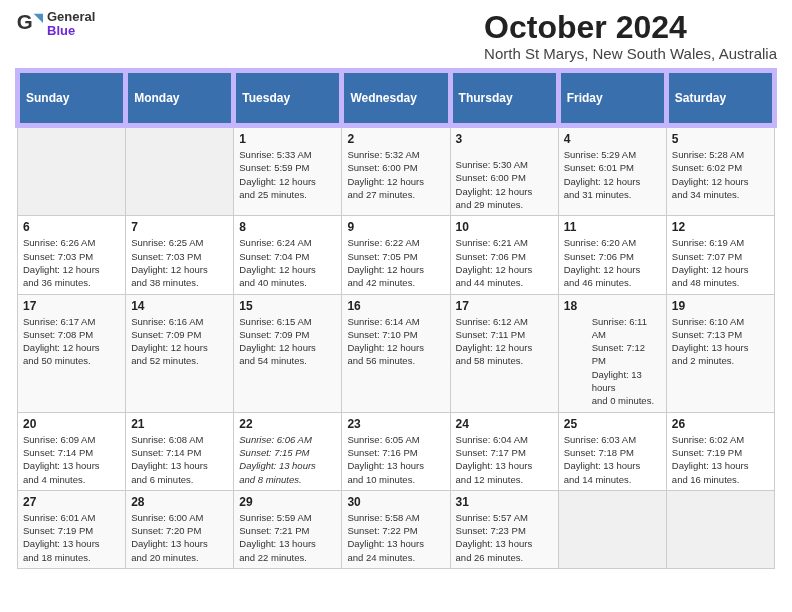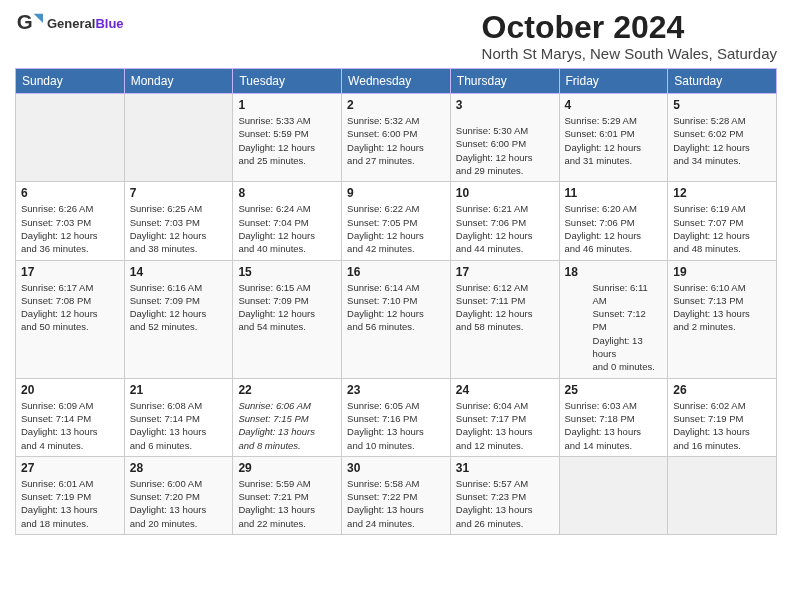--- a/index.html
+++ b/index.html
@@ -16,20 +16,21 @@
       align-items: flex-start;
       margin-bottom: 6px;
     }
     .logo {
       display: flex;
       align-items: center;
       gap: 4px;
     }
     .logo-text {
       display: flex;
+      flex-direction: column;
       font-size: 13px;
       font-weight: bold;
       line-height: 1.1;
     }
     .logo-text span:first-child { color: #333; }
     .logo-text span:last-child { color: #6d28d9; }
     .logo-icon {
       width: 28px;
       height: 28px;
     }
@@ -48,24 +49,24 @@
     }
     .calendar {
       width: 100%;
       border-collapse: collapse;
       border: 1px solid #ccc;
     }
     .calendar th {
       background: #3a6fad;
       color: #fff;
       font-size: 12px;
-      font-weight: normal;
+      font-weight: bold;
       text-align: left;
-      padding: 5px 6px;
-      border: 1px solid #c4b5fd;
+      padding: 18px 6px;
+      border: 5px solid #c4b5fd;
     }
     .calendar td {
       border: 1px solid #ccc;
       vertical-align: top;
       padding: 4px 5px;
       width: calc(100% / 7);
       min-height: 80px;
       background: #fff;
     }
     .calendar tr:nth-child(odd) td { background: #f9f9f9; }
@@ -94,21 +95,21 @@
       <text x="2" y="20" font-size="22" font-weight="bold" fill="#333">G</text>
       <polygon points="20,4 30,4 30,14" fill="#4a90c4"></polygon>
     </svg>
     <div class="logo-text">
       <span>General</span>
       <span>Blue</span>
     </div>
   </div>
   <div class="title-area">
     <div class="month-title">October 2024</div>
-    <div class="location">North St Marys, New South Wales, Saturday</div>
+    <div class="location">North St Marys, New South Wales, Australia</div>
   </div>
 </div>
 
 <table class="calendar">
   <thead>
     <tr>
     <th>Sunday</th>
         <th>Monday</th>
         <th>Tuesday</th>
         <th>Wednesday</th>

